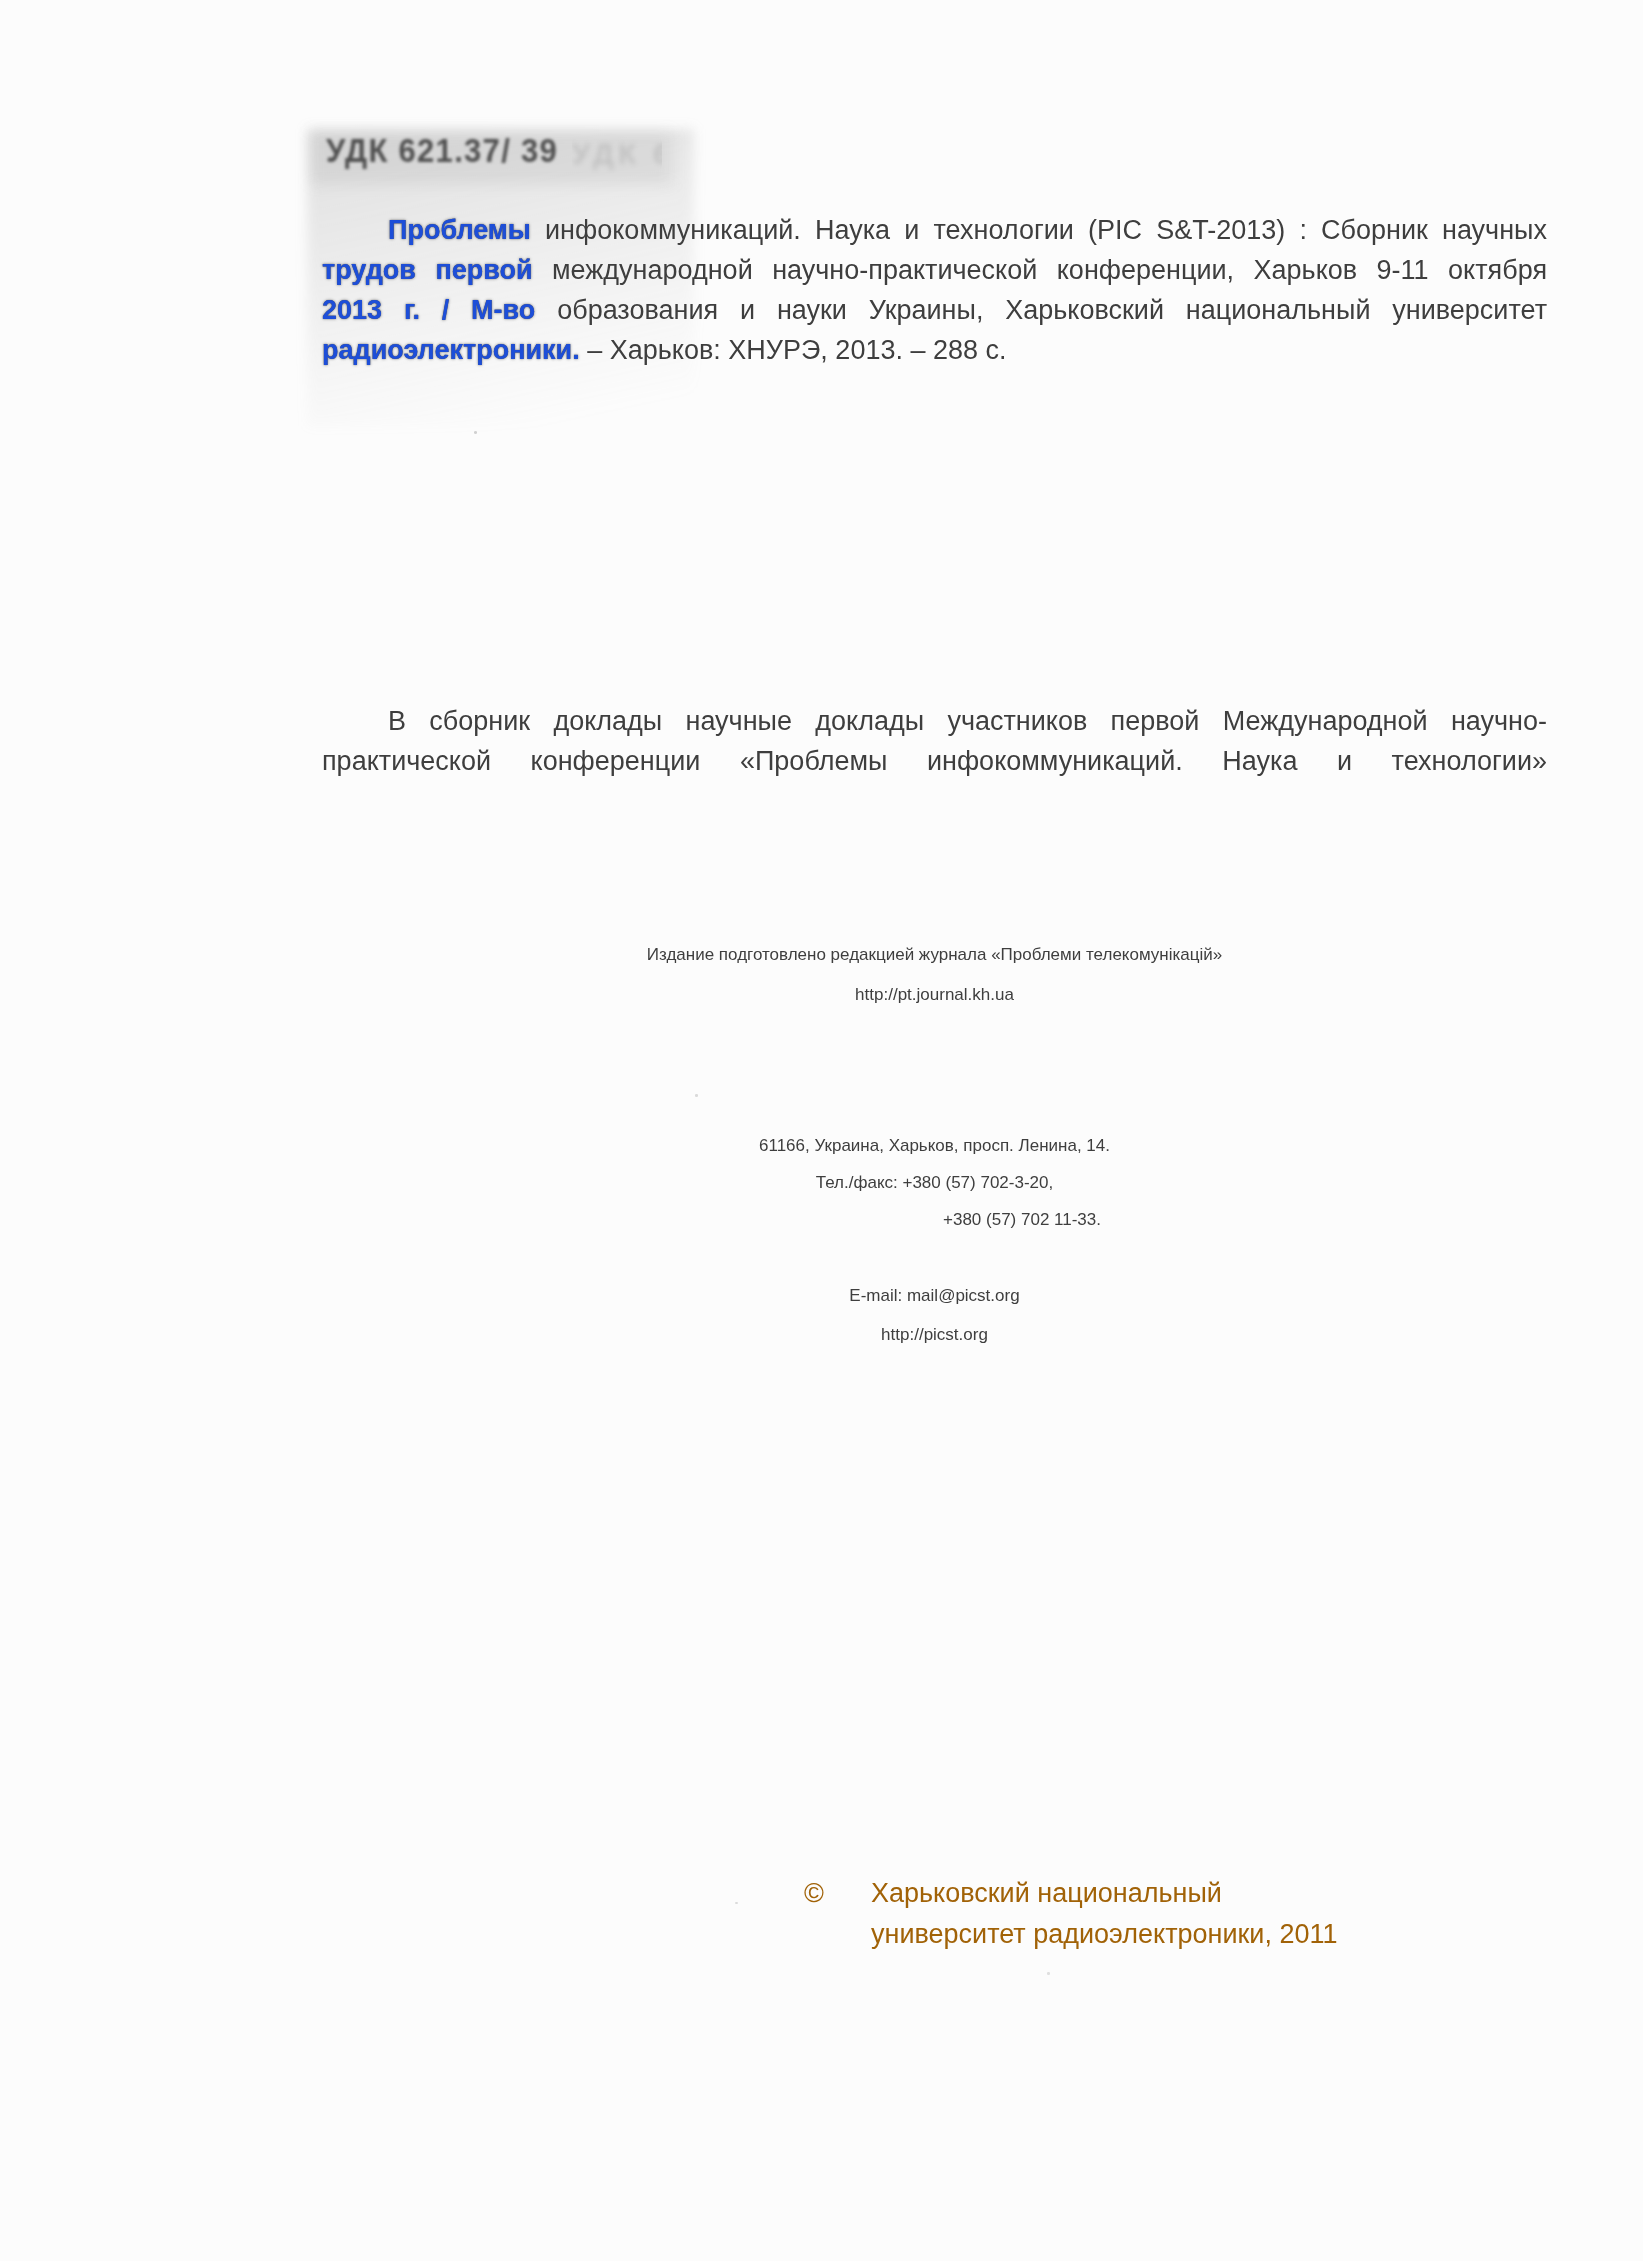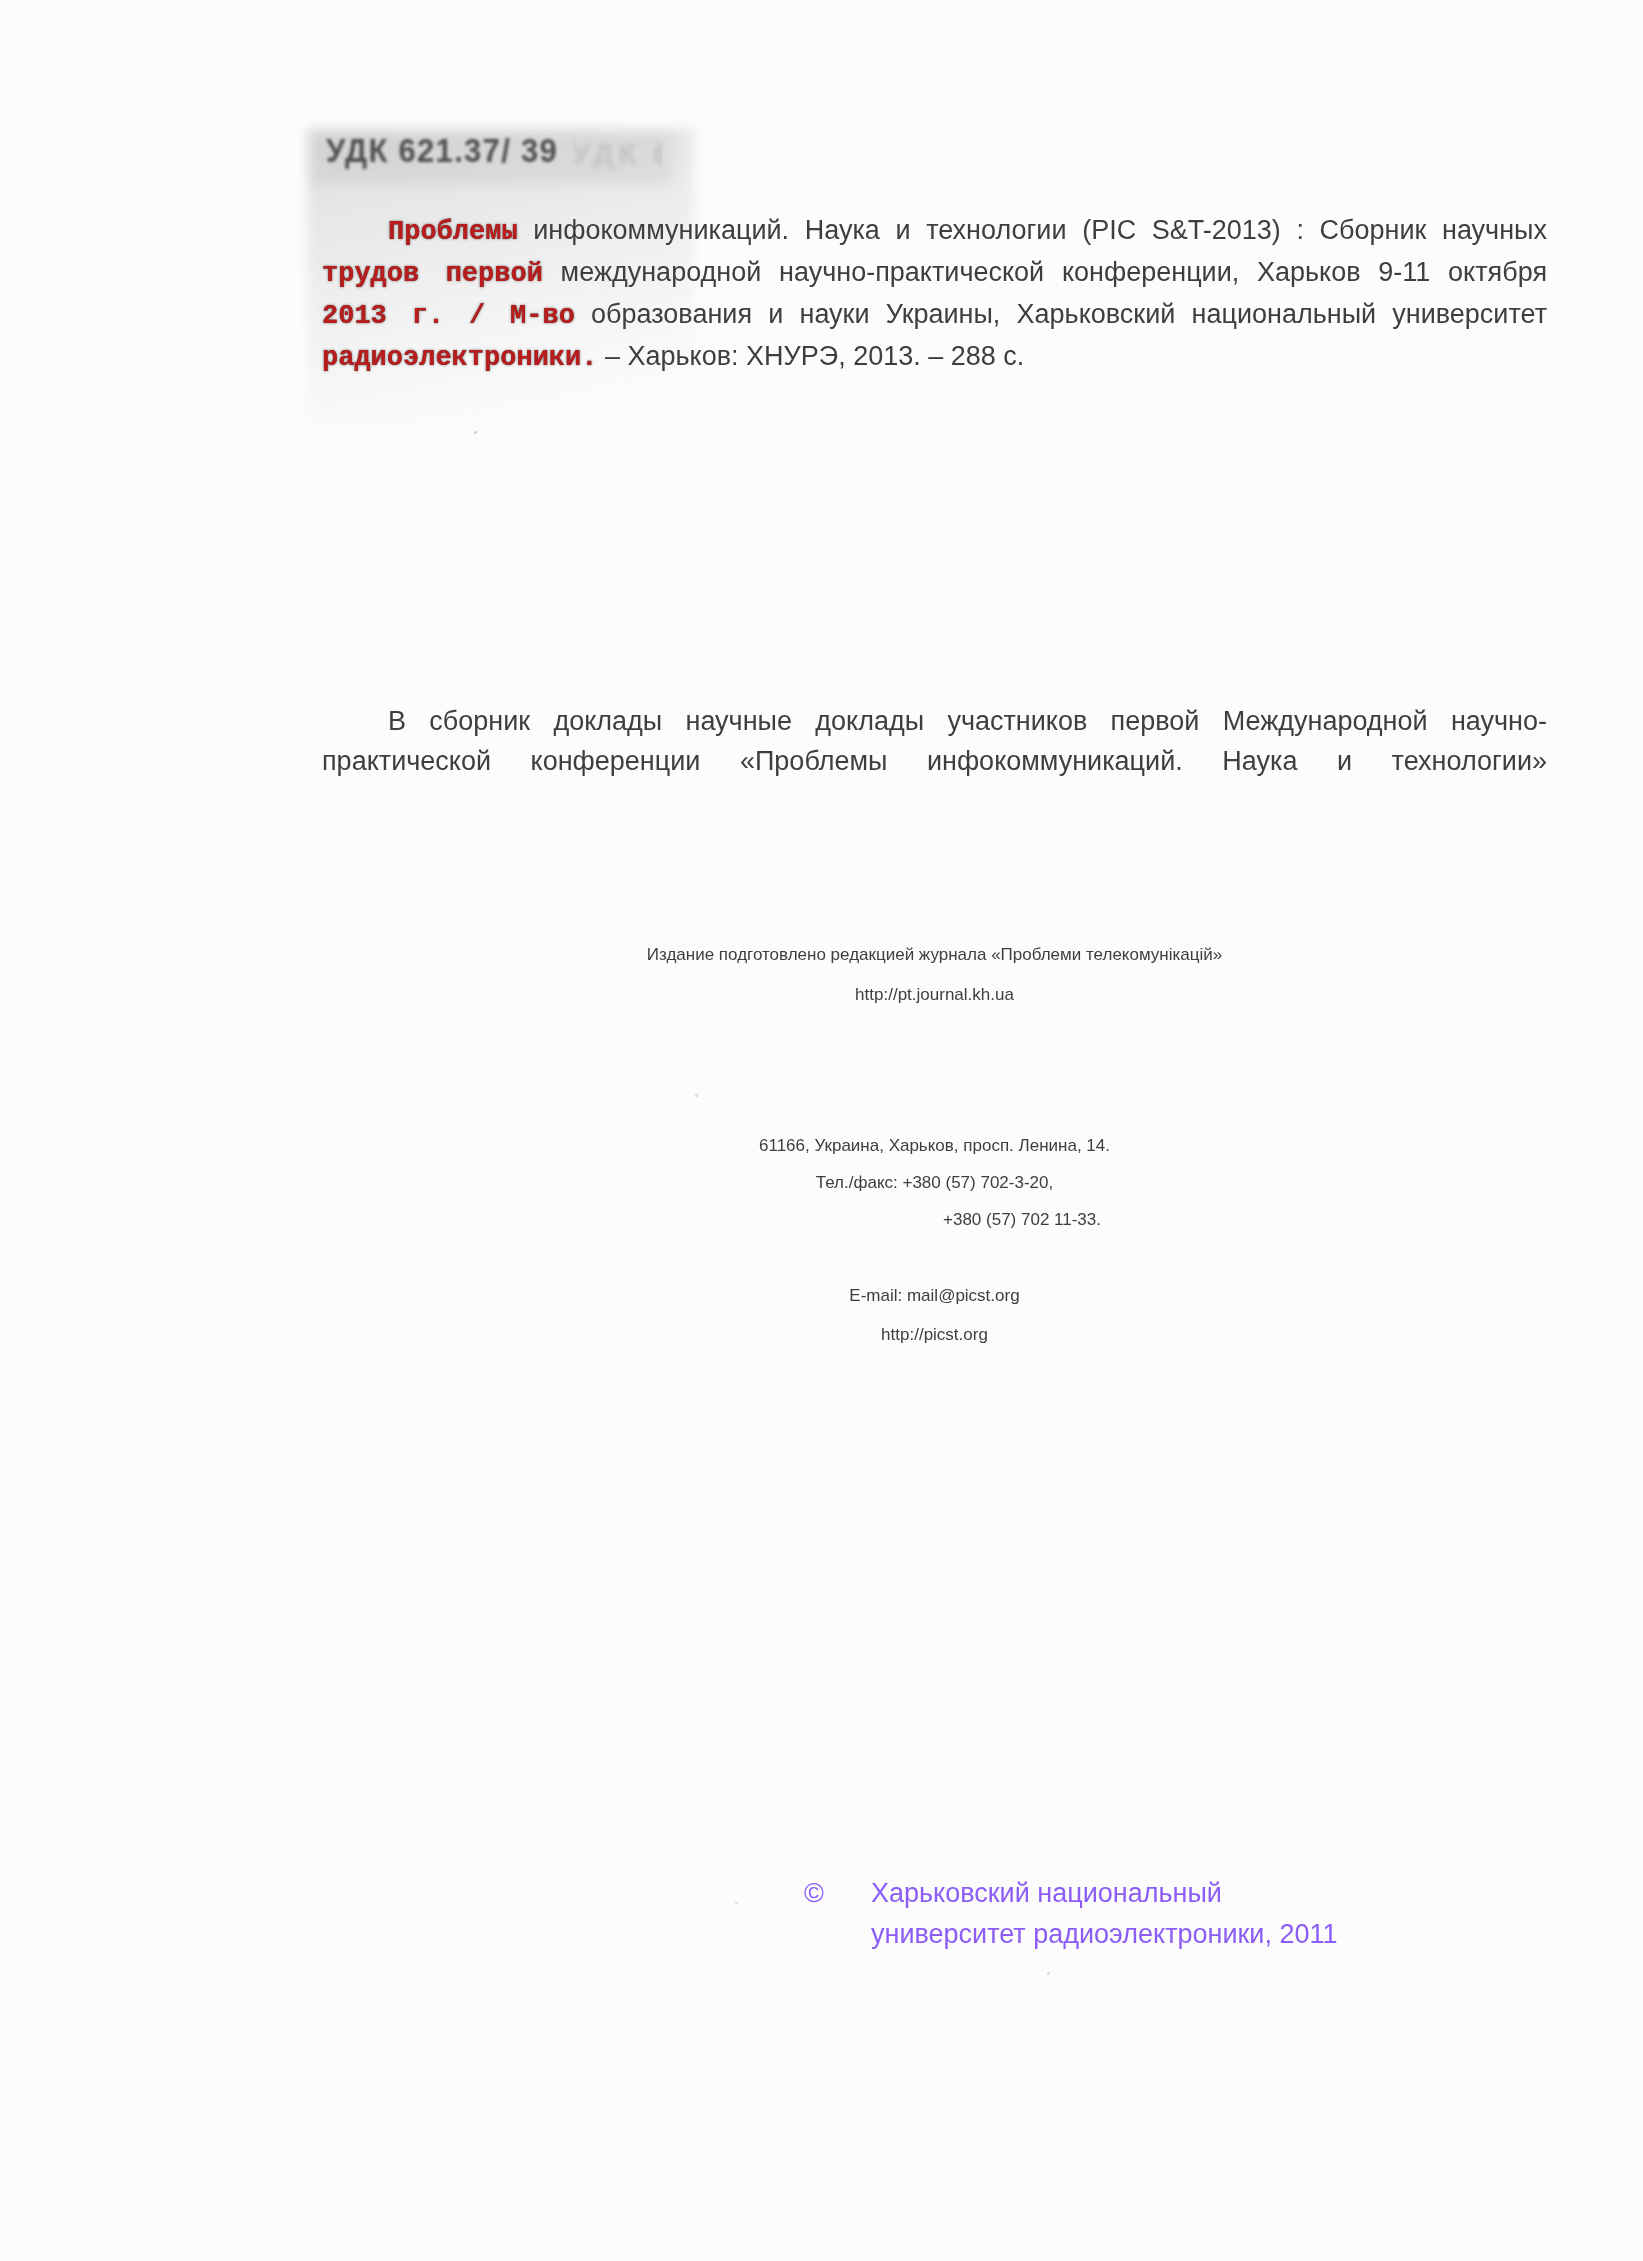--- a/index.html
+++ b/index.html
@@ -46,36 +46,35 @@
   .para{
     position:absolute;left:322px;width:1225px;
     font-size:27px;line-height:40px;
   }
   .bib{top:210px;}
   .abs{top:701px;}
   .jline{text-align:justify;text-align-last:justify;}
   .plainline{text-align:left;}
   .indent{text-indent:66px;}
   .smudge{
-    font-weight:700;color:#b91c1c;
+    font-weight:700;color:#1d4ed8;
     text-shadow:0 0 2.6px rgba(80,80,80,.85),0 0 0.6px rgba(70,70,70,.9);
-    font-family:Liberation Mono, monospace;
   }
   .center-block{
     position:absolute;left:322px;width:1225px;
     text-align:center;font-size:17px;
   }
   .edition{top:935px;line-height:40px;}
   .address{top:1127px;line-height:37px;}
   .contact{top:1276px;line-height:39px;}
   .phone2{padding-left:175px;}
   .copyright{
     position:absolute;left:804px;top:1873px;
     font-size:27px;line-height:41px;
-    color:#8b5cf6;
+    color:#a16207;
   }
   .cr-sym{display:inline-block;width:67px;}
   .cr-row2{margin-left:67px;}
   .speck{position:absolute;background:#9b9b9b;border-radius:50%;}
 </style>
 </head>
 <body>
 
 <div class="page">
 

